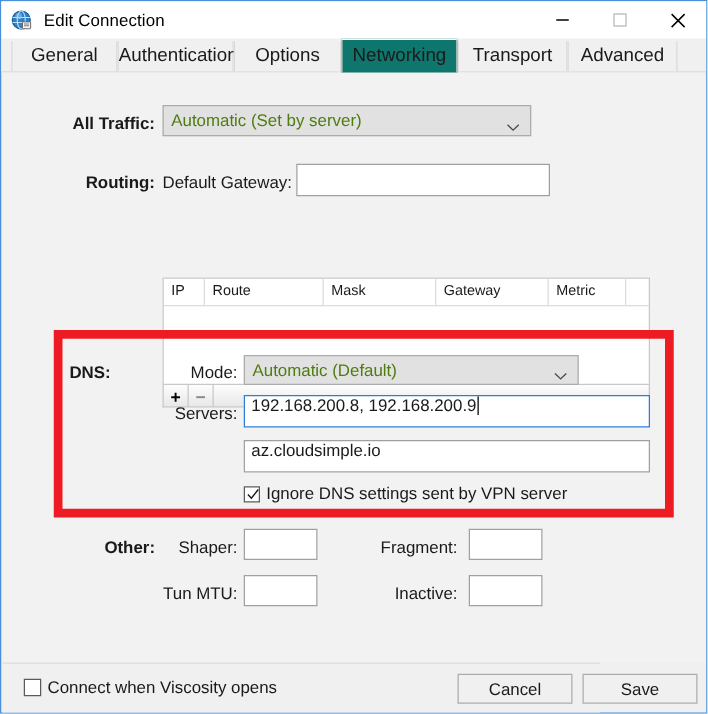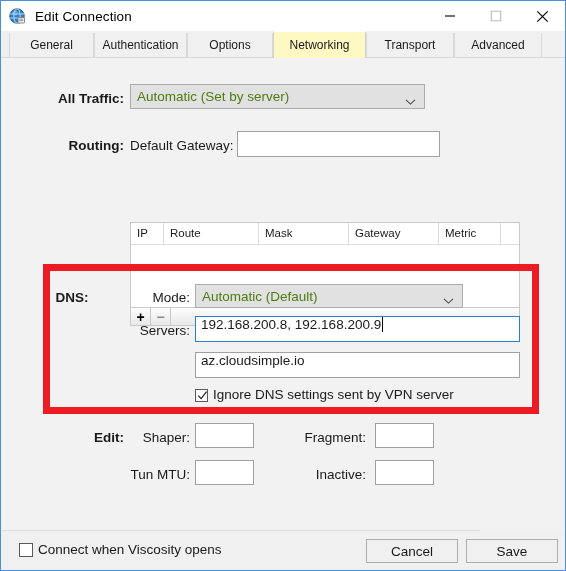--- a/index.html
+++ b/index.html
@@ -66,33 +66,33 @@
     height: 26px;
     background: #f0f0f0;
     border-bottom: 1px solid #d9d9d9;
   }
   .tab {
     position: absolute;
     bottom: 0;
     height: 24px;
     line-height: 24px;
     text-align: center;
-    font-size: 12px;
+    font-size: 15px;
     color: #1a1a1a;
     background: #f0f0f0;
     border-left: 1px solid #d9d9d9;
     border-right: 1px solid #d9d9d9;
     box-sizing: border-box;
     white-space: nowrap;
   }
   .tab.active {
     height: 27px;
     line-height: 26px;
     bottom: -1px;
-    background: #fef9c3;
+    background: #0f766e;
     border-left: 1px solid #d0d0d0;
     border-right: 1px solid #d0d0d0;
     border-top: 1px solid #ffffff;
     z-index: 5;
   }
 
   
   #content {
     position: absolute;
     left: 1px; top: 57px;
@@ -373,21 +373,21 @@
       <span>az.cloudsimple.io</span>
     </div>
 
     <div class="cbox" style="left:193px; top:331px;">
       <svg width="11" height="11" viewBox="0 0 11 11">
         <path d="M1.3 5.6 L4.1 8.6 L9.6 1.6" fill="none" stroke="#1a1a1a" stroke-width="1.15"></path>
       </svg>
     </div>
     <div class="cb-label" style="left:211px; top:329px;">Ignore DNS settings sent by VPN server</div>
 
-    <div class="row-label" style="left:18px; top:372px; width:104px; text-align:right;">Edit:</div>
+    <div class="row-label" style="left:18px; top:372px; width:104px; text-align:right;">Other:</div>
 
     <div class="field-label" style="left:100px; top:372px; width:88px;">Shaper:</div>
     <div class="textbox" style="left:193px; top:365px; width:59px; height:25px;">
       <span></span>
     </div>
 
     <div class="field-label" style="left:272px; top:372px; width:92px;">Fragment:</div>
     <div class="textbox" style="left:373px; top:365px; width:59px; height:25px;">
       <span></span>
     </div>

